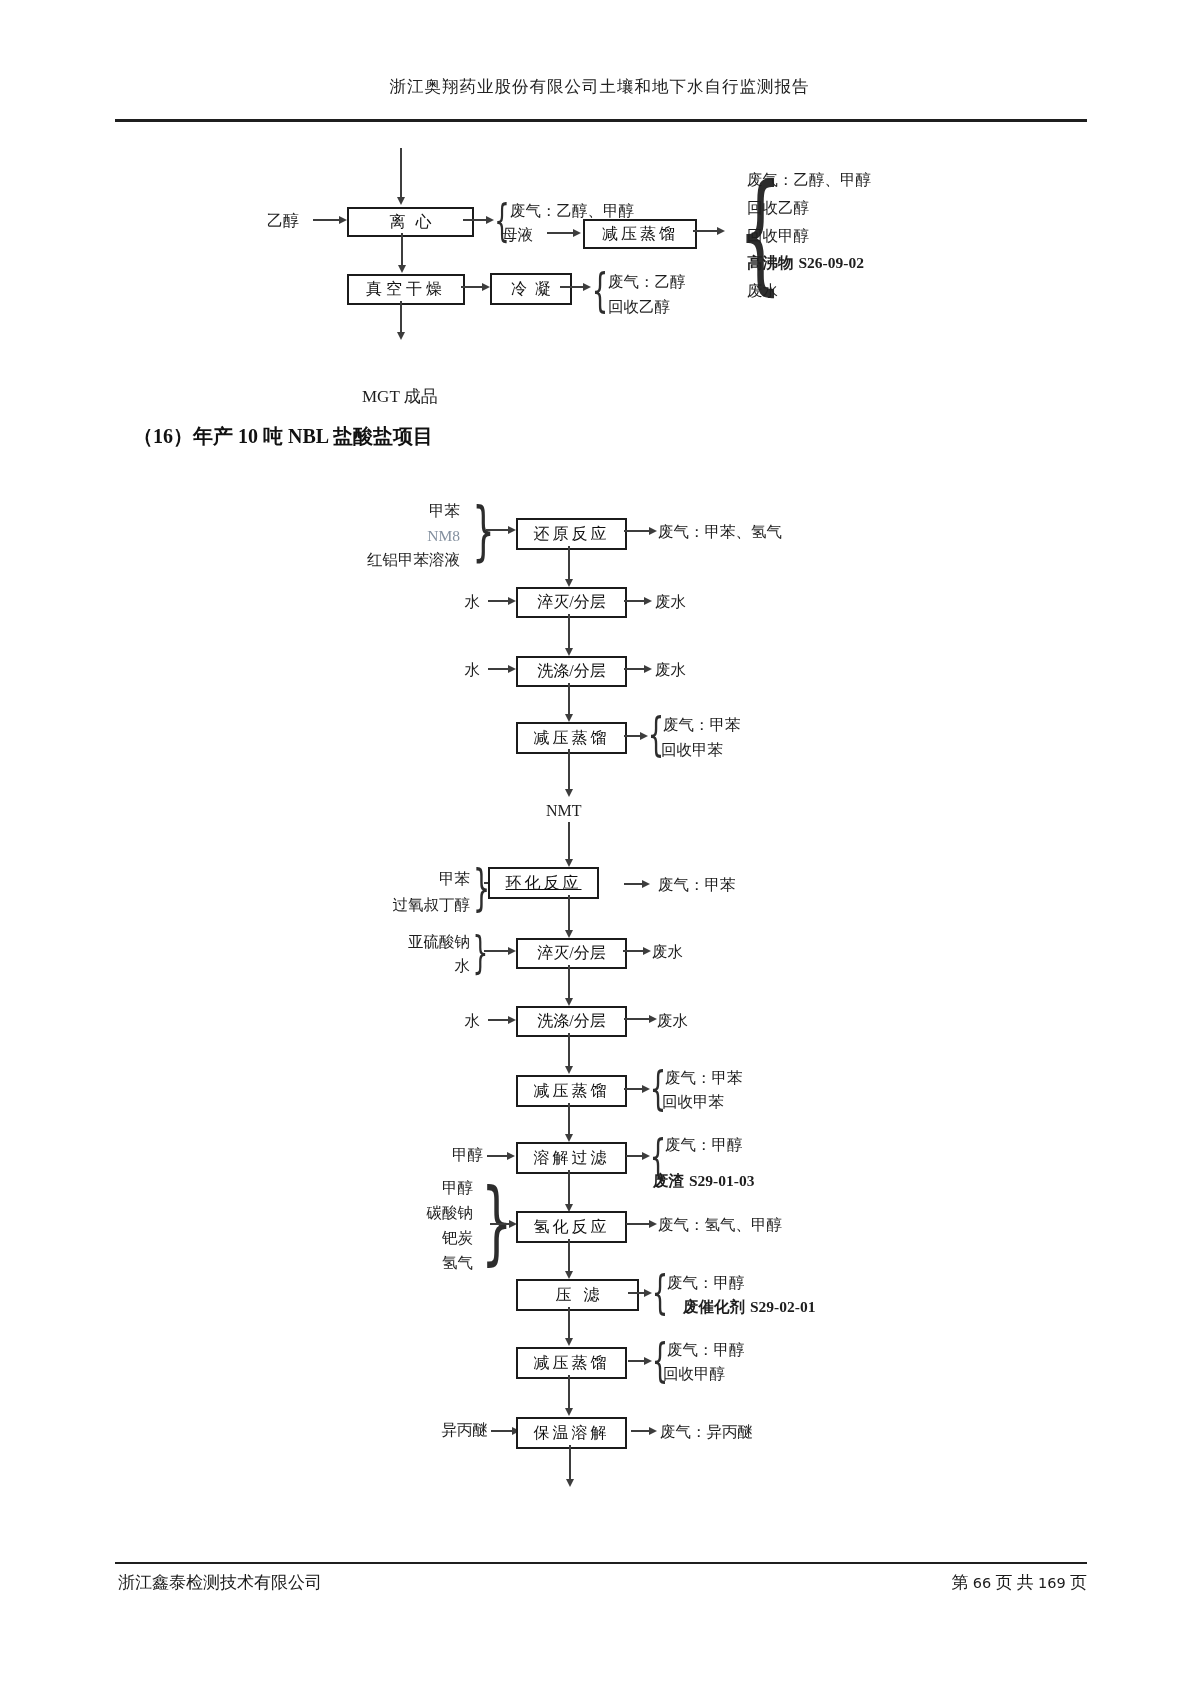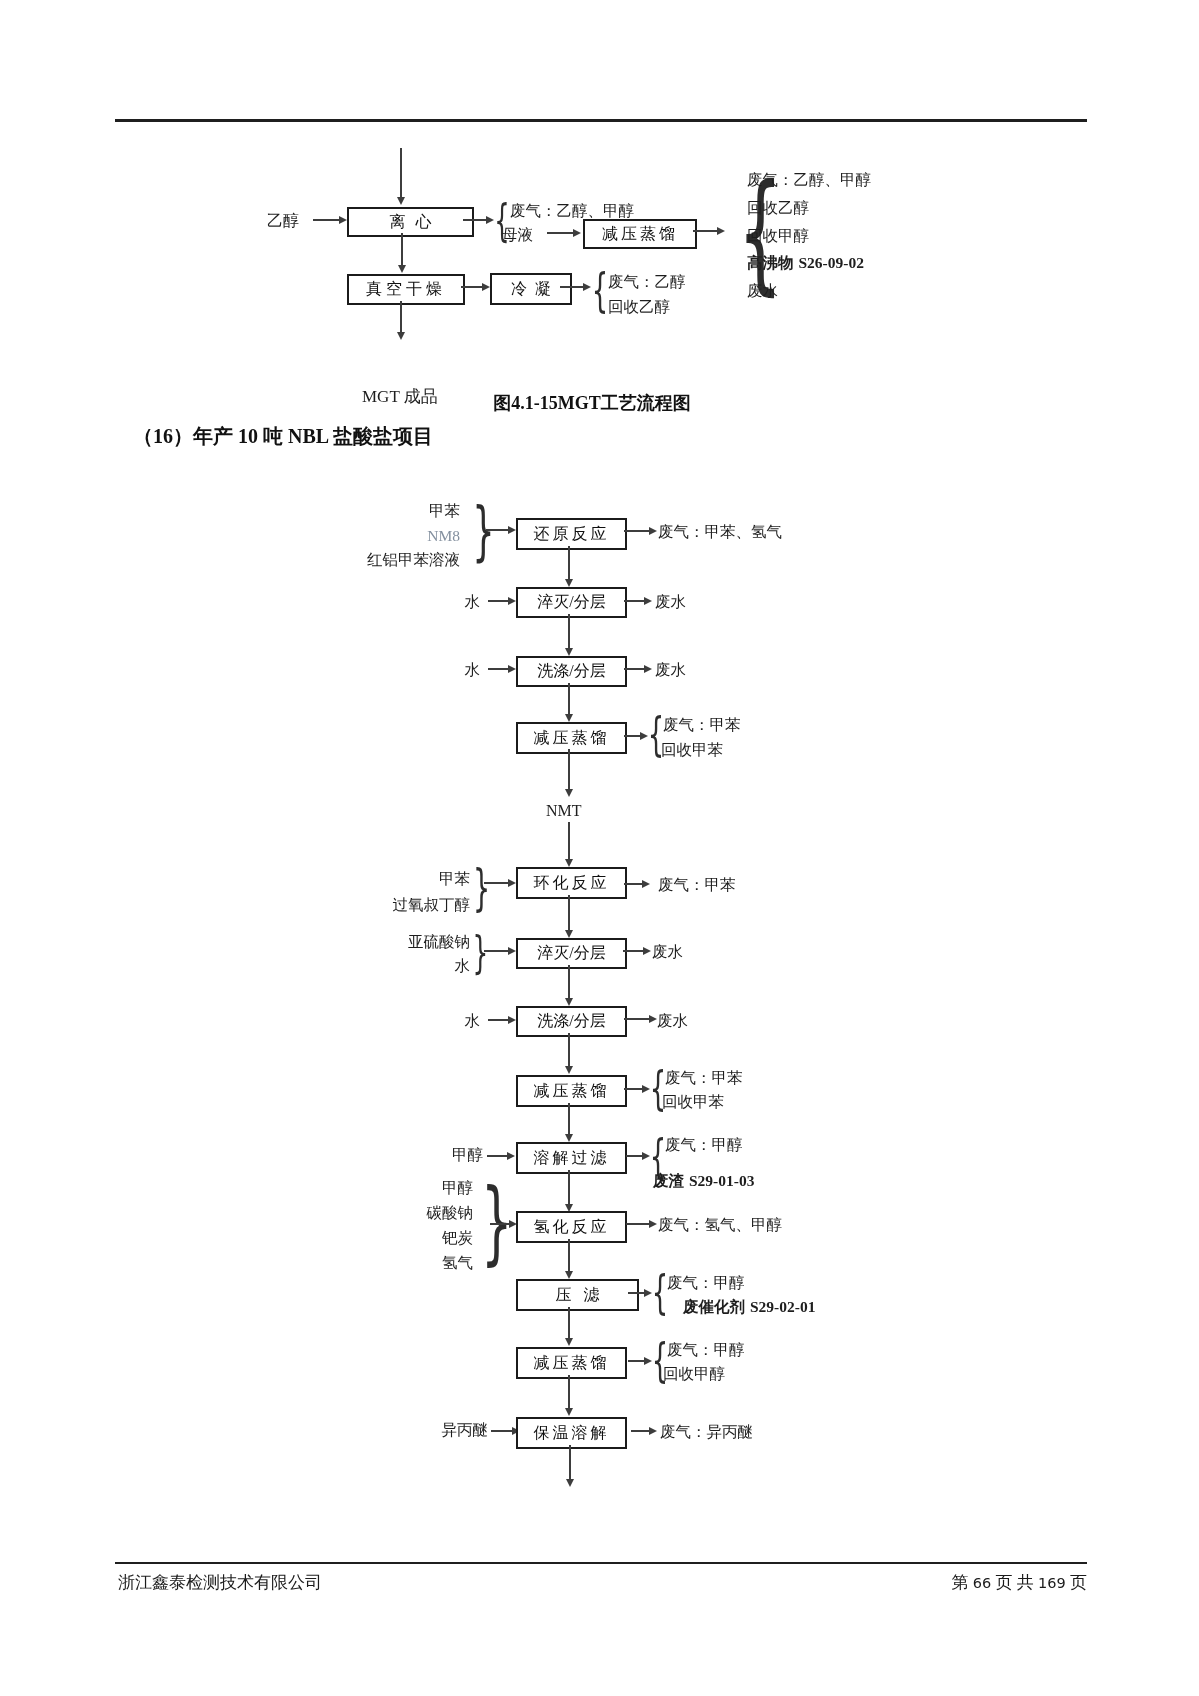--- a/index.html
+++ b/index.html
@@ -26,20 +26,21 @@
   .caption{position:absolute;font-weight:bold;font-size:18px;color:#111;text-align:center;white-space:nowrap;}
   .heading{position:absolute;font-weight:bold;font-size:20px;color:#111;white-space:nowrap;}
   .footer-text{position:absolute;font-size:17px;color:#1b1b1b;white-space:nowrap;}
   .pagenum{font-family:"DejaVu Sans",sans-serif;font-size:14.5px;}
 </style>
 </head>
 <body>
 
 <div class="page">
 
+  <div class="title">浙江奥翔药业股份有限公司土壤和地下水自行监测报告</div>
   <div class="rule" style="left:115px;top:119px;width:972px;height:3px;"></div>
 
   <div class="arr-d" style="left:400px;top:148px;height:49px;"></div>
   <div class="lbl" style="left:267px;top:212px;font-size:16px;text-align:right;">乙醇</div>
   <div class="arr-r" style="left:313px;top:219px;width:26px;"></div>
 
   <div class="box" style="left:347px;top:207px;width:113px;height:26px;letter-spacing:10px;padding-left:10px;">离心</div>
   <div class="arr-r" style="left:463px;top:219px;width:23px;"></div>
 
   <div class="brace" style="left:488px;top:199px;height:44px;font-size:44px;line-height:44px;">{</div>
@@ -65,21 +66,20 @@
   <div class="box" style="left:490px;top:273px;width:70px;height:28px;letter-spacing:8px;padding-left:8px;">冷凝</div>
   <div class="arr-r" style="left:560px;top:286px;width:23px;"></div>
 
   <div class="brace" style="left:585px;top:266px;height:48px;font-size:47px;line-height:48px;">{</div>
   <div class="lbl" style="left:608px;top:273px;">废气：乙醇</div>
   <div class="lbl" style="left:608px;top:298px;">回收乙醇</div>
 
   <div class="arr-d" style="left:400px;top:301px;height:31px;"></div>
   <div class="lbl" style="left:362px;top:348px;font-size:17px;margin-top:40px;">MGT 成品</div>
 
-  <div class="caption" style="left:292px;top:391px;width:600px;">图4.1-15MGT工艺流程图</div>
 
   <div class="heading" style="left:133px;top:423px;">（16）年产 10 吨 NBL 盐酸盐项目</div>
 
   <div class="lbl rt" style="right:739px;top:502px;">甲苯</div>
   <div class="lbl rt gray" style="right:739px;top:527px;">NM8</div>
   <div class="lbl rt" style="right:739px;top:551px;">红铝甲苯溶液</div>
   <div class="brace" style="left:463px;top:498px;height:66px;font-size:64px;line-height:66px;">}</div>
   <div class="arr-r" style="left:486px;top:529px;width:22px;"></div>
   <div class="box" style="left:516px;top:518px;width:107px;height:28px;letter-spacing:3px;">还原反应</div>
   <div class="arr-r" style="left:624px;top:530px;width:25px;"></div>
@@ -107,21 +107,21 @@
   <div class="lbl" style="left:661px;top:741px;">回收甲苯</div>
   <div class="arr-d" style="left:568px;top:749px;height:40px;"></div>
 
   <div class="lbl" style="left:546px;top:802px;font-size:16px;">NMT</div>
   <div class="arr-d" style="left:568px;top:822px;height:37px;"></div>
 
   <div class="lbl rt" style="right:729px;top:870px;">甲苯</div>
   <div class="lbl rt" style="right:729px;top:896px;">过氧叔丁醇</div>
   <div class="brace" style="left:466px;top:864px;height:50px;font-size:49px;line-height:50px;">}</div>
   <div class="arr-r" style="left:484px;top:882px;width:24px;"></div>
-  <div class="box" style="left:516px;top:867px;width:107px;height:28px;letter-spacing:3px;">环化反应</div>
+  <div class="box" style="left:488px;top:867px;width:107px;height:28px;letter-spacing:3px;text-decoration:underline;">环化反应</div>
   <div class="arr-r" style="left:624px;top:883px;width:18px;"></div>
   <div class="lbl" style="left:658px;top:876px;">废气：甲苯</div>
   <div class="arr-d" style="left:568px;top:895px;height:35px;"></div>
 
   <div class="lbl rt" style="right:729px;top:933px;">亚硫酸钠</div>
   <div class="lbl rt" style="right:729px;top:957px;">水</div>
   <div class="brace" style="left:466px;top:930px;height:46px;font-size:45px;line-height:46px;">}</div>
   <div class="arr-r" style="left:484px;top:950px;width:24px;"></div>
   <div class="box" style="left:516px;top:938px;width:107px;height:27px;">淬灭/分层</div>
   <div class="arr-r" style="left:623px;top:950px;width:20px;"></div>

